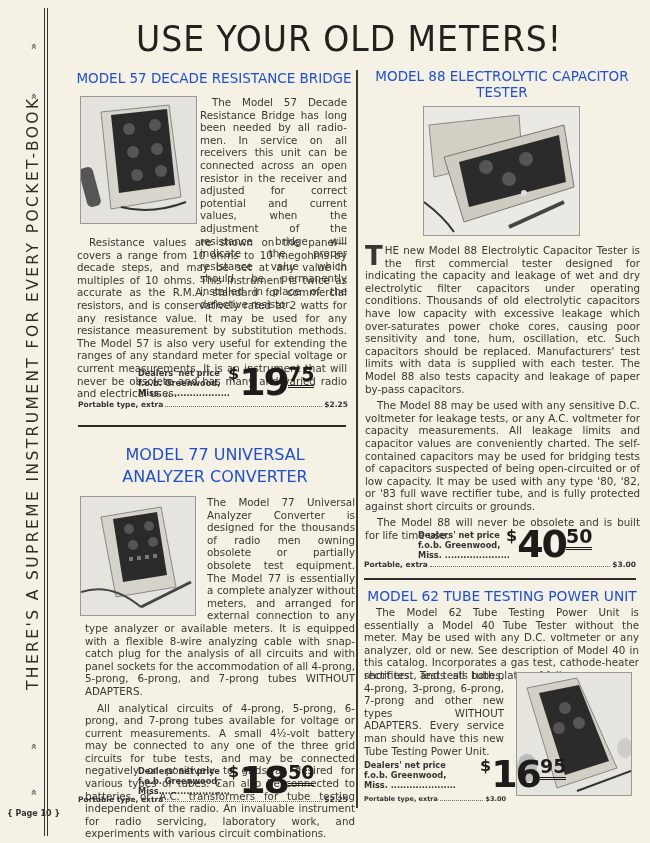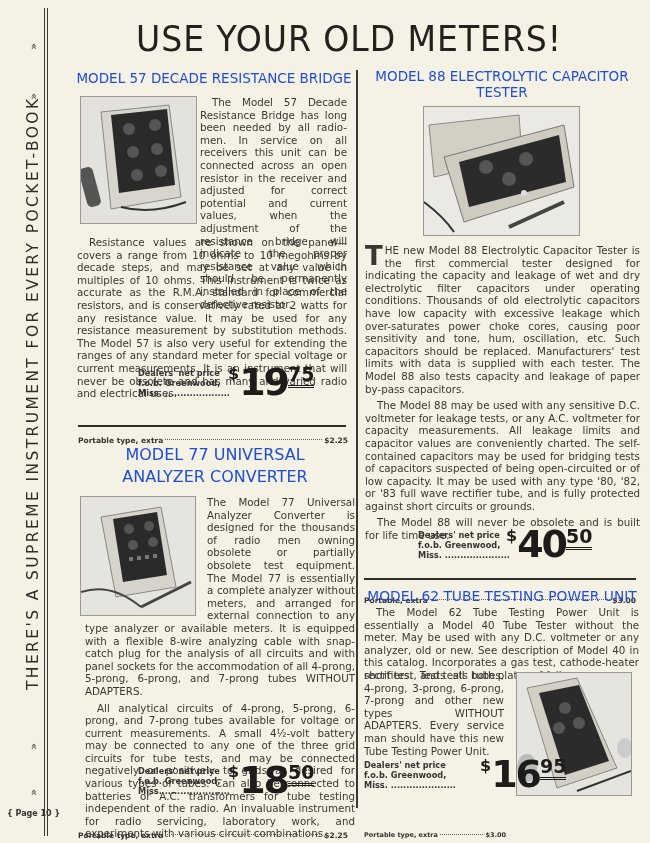--- a/index.html
+++ b/index.html
@@ -37,21 +37,21 @@
   }
   .body-text p { margin:0 0 4px 0; text-indent:12px; }
   .photo {
     position:absolute; border:1px solid #999; background:#e8e6df; overflow:hidden;
   }
   .price-label { position:absolute; font-size:8.2px; line-height:10px; font-weight:bold; color:#333; }
   .price-big { position:absolute; font-weight:bold; color:#1e1c1a; font-family:"DejaVu Sans", sans-serif; }
   .price-big .dollar { font-size:16px; vertical-align:top; position:relative; top:4px; }
   .price-big .whole { font-size:38px; letter-spacing:-2px; }
   .price-big .cents { font-size:19px; vertical-align:top; position:relative; top:3px; border-bottom:3px double #1e1c1a; }
-  .extra-line { position:absolute; font-size:7.5px; font-weight:bold; color:#333; display:flex; align-items:center;margin-top:36px; }
+  .extra-line { position:absolute; font-size:7.5px; font-weight:bold; color:#333; display:flex; align-items:flex-end; }
   .extra-line .dots { flex:1; border-bottom:1px dotted #666; margin:0 2px 2px 2px; }
   .page-num { position:absolute; top:809px; left:7px; width:650px; font-size:8px; font-weight:bold; color:#333; }
   .drop { float:left; font-size:26px; line-height:22px; margin:1px 2px 0 0; font-weight:bold; }
 </style>
 </head>
 <body>
 
 <div class="side-rule1"></div>
 <div class="side-rule2"></div>
 <div class="side-text">THERE'S A SUPREME INSTRUMENT FOR EVERY POCKET-BOOK</div>

